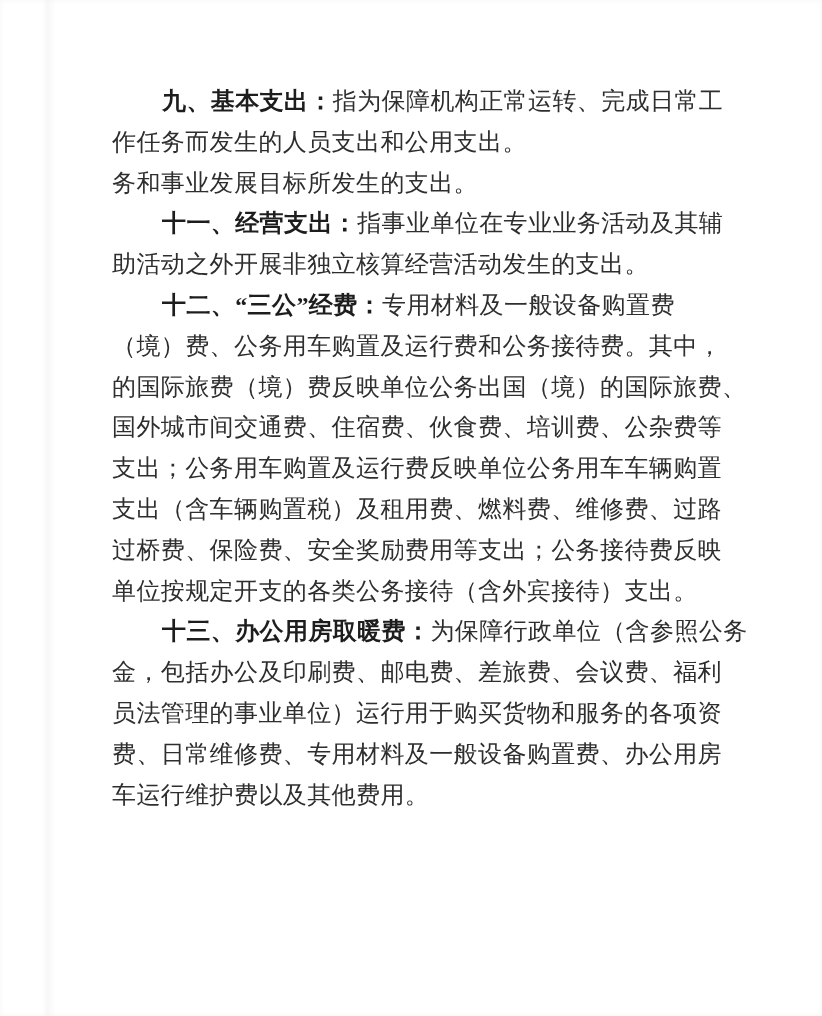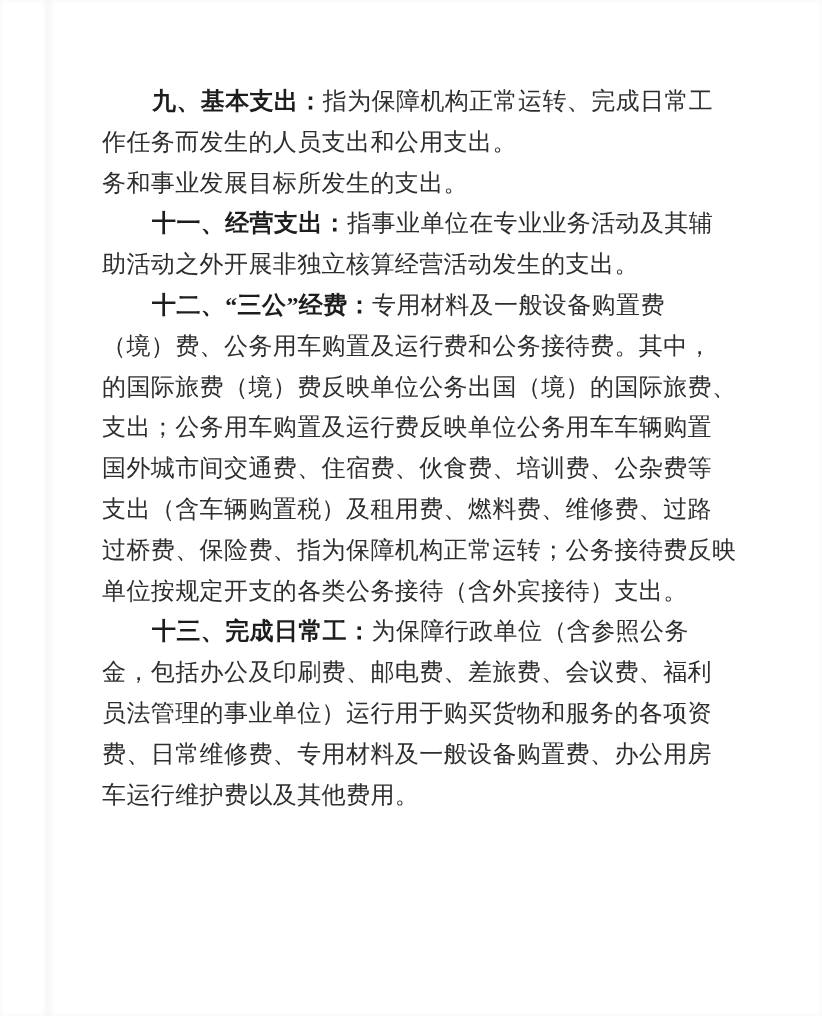--- a/index.html
+++ b/index.html
@@ -25,21 +25,21 @@
     position: absolute;
     left: 42px;
     top: 0;
     width: 14px;
     height: 100%;
     background: linear-gradient(90deg, rgba(240,240,240,0) 0%, rgba(238,238,238,0.45) 40%, rgba(240,240,240,0) 100%);
     pointer-events: none;
   }
   .text-block {
     position: absolute;
-    left: 102px;
+    left: 112px;
     top: 81px;
     width: 608px;
     color: #2e2e2e;
     font-size: 24px;
     line-height: 40.8px;
     letter-spacing: 0.4px;
   }
   .paragraph {
     margin: 0;
   }
@@ -68,27 +68,27 @@
         <div class="line">务和事业发展目标所发生的支出。</div>
       </div>
       <div class="paragraph">
         <div class="line first-line"><span class="para-heading">十一、经营支出：</span><span>指事业单位在专业业务活动及其辅</span></div>
         <div class="line">助活动之外开展非独立核算经营活动发生的支出。</div>
       </div>
       <div class="paragraph">
         <div class="line first-line"><span class="para-heading">十二、“三公”经费：</span><span>专用材料及一般设备购置费</span></div>
         <div class="line">（境）费、公务用车购置及运行费和公务接待费。其中，</div>
         <div class="line">的国际旅费（境）费反映单位公务出国（境）的国际旅费、</div>
+        <div class="line">国外城市间交通费、住宿费、伙食费、培训费、公杂费等</div>
         <div class="line">支出；公务用车购置及运行费反映单位公务用车车辆购置</div>
-        <div class="line">国外城市间交通费、住宿费、伙食费、培训费、公杂费等</div>
         <div class="line">支出（含车辆购置税）及租用费、燃料费、维修费、过路</div>
-        <div class="line">过桥费、保险费、指为保障机构正常运转；公务接待费反映</div>
+        <div class="line">过桥费、保险费、安全奖励费用等支出；公务接待费反映</div>
         <div class="line">单位按规定开支的各类公务接待（含外宾接待）支出。</div>
       </div>
       <div class="paragraph">
-        <div class="line first-line"><span class="para-heading">十三、完成日常工：</span><span>为保障行政单位（含参照公务</span></div>
+        <div class="line first-line"><span class="para-heading">十三、办公用房取暖费：</span><span>为保障行政单位（含参照公务</span></div>
         <div class="line">金，包括办公及印刷费、邮电费、差旅费、会议费、福利</div>
         <div class="line">员法管理的事业单位）运行用于购买货物和服务的各项资</div>
         <div class="line">费、日常维修费、专用材料及一般设备购置费、办公用房</div>
         <div class="line">车运行维护费以及其他费用。</div>
       </div>
     </div>
 </div>
 
 </body></html>

